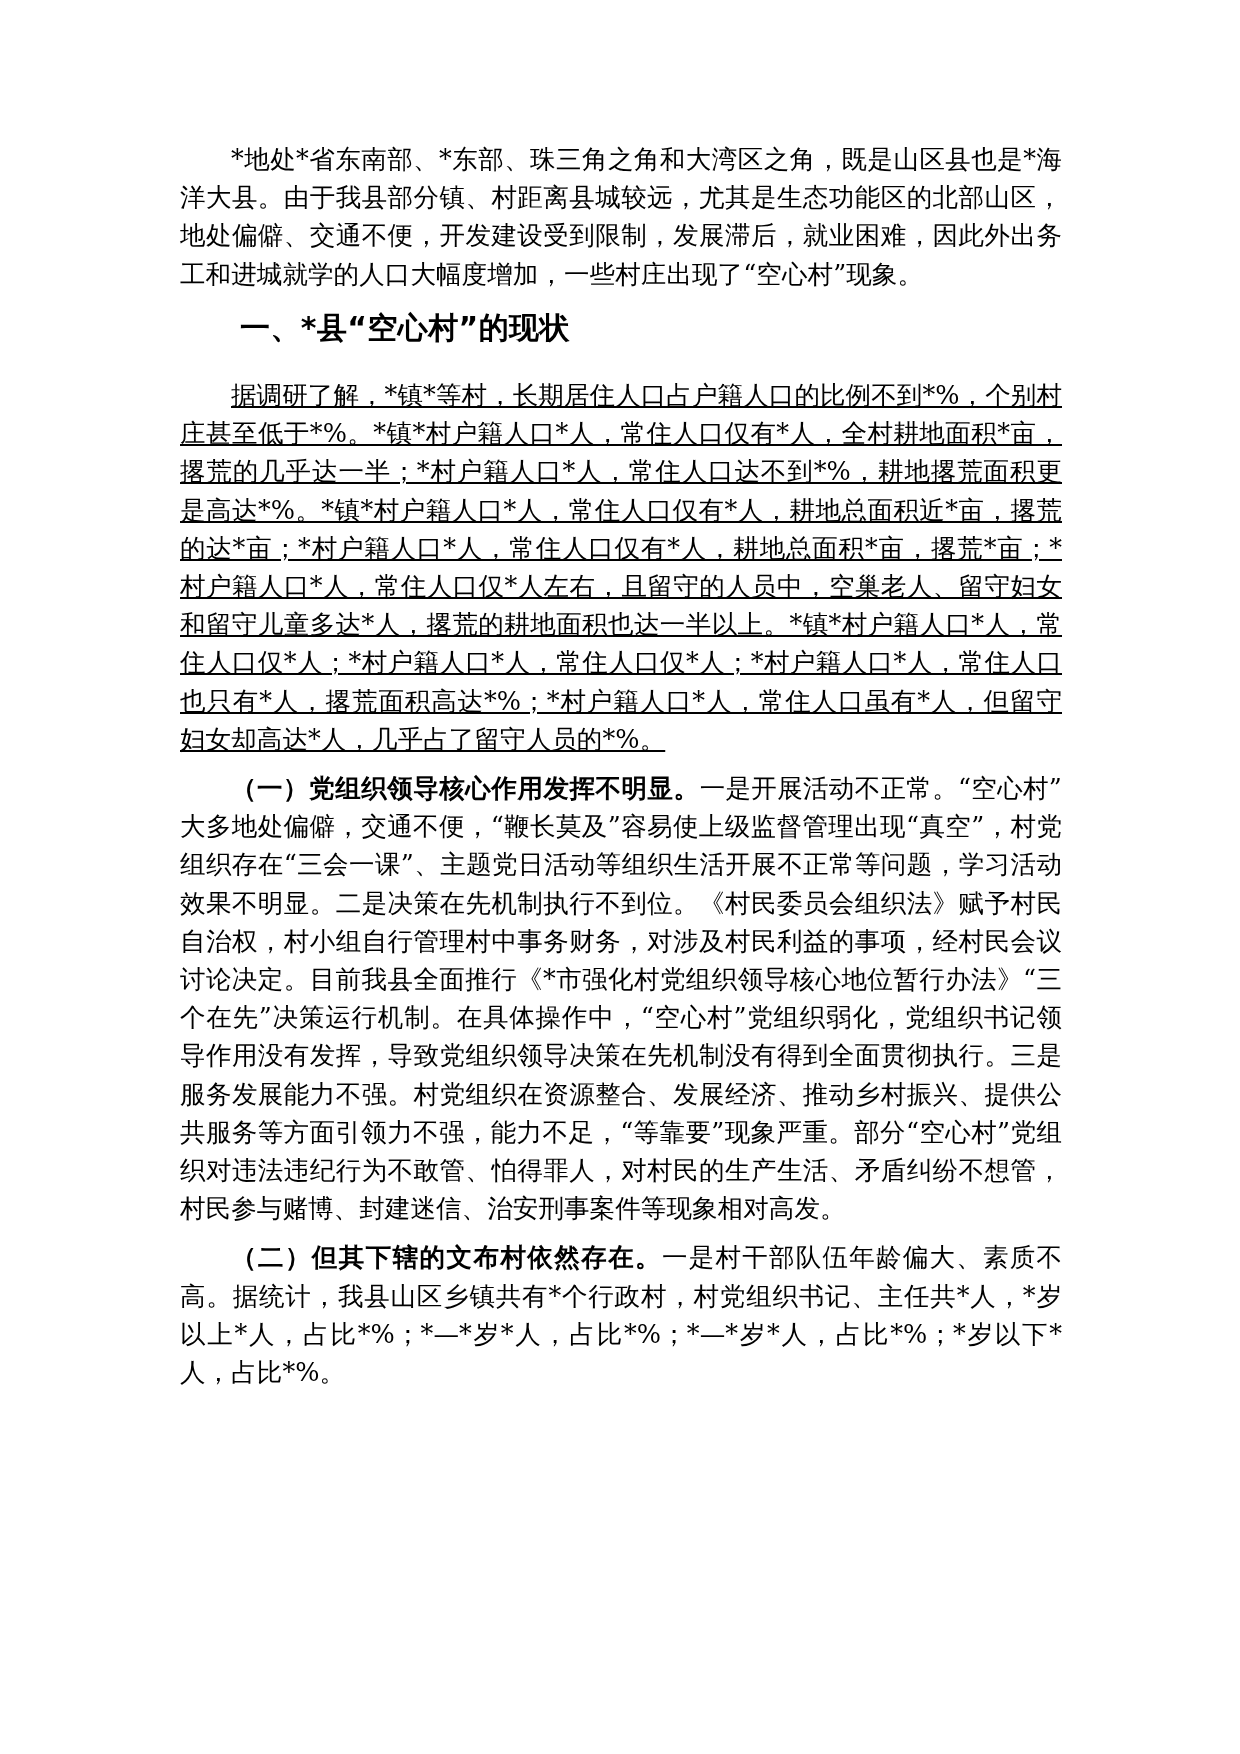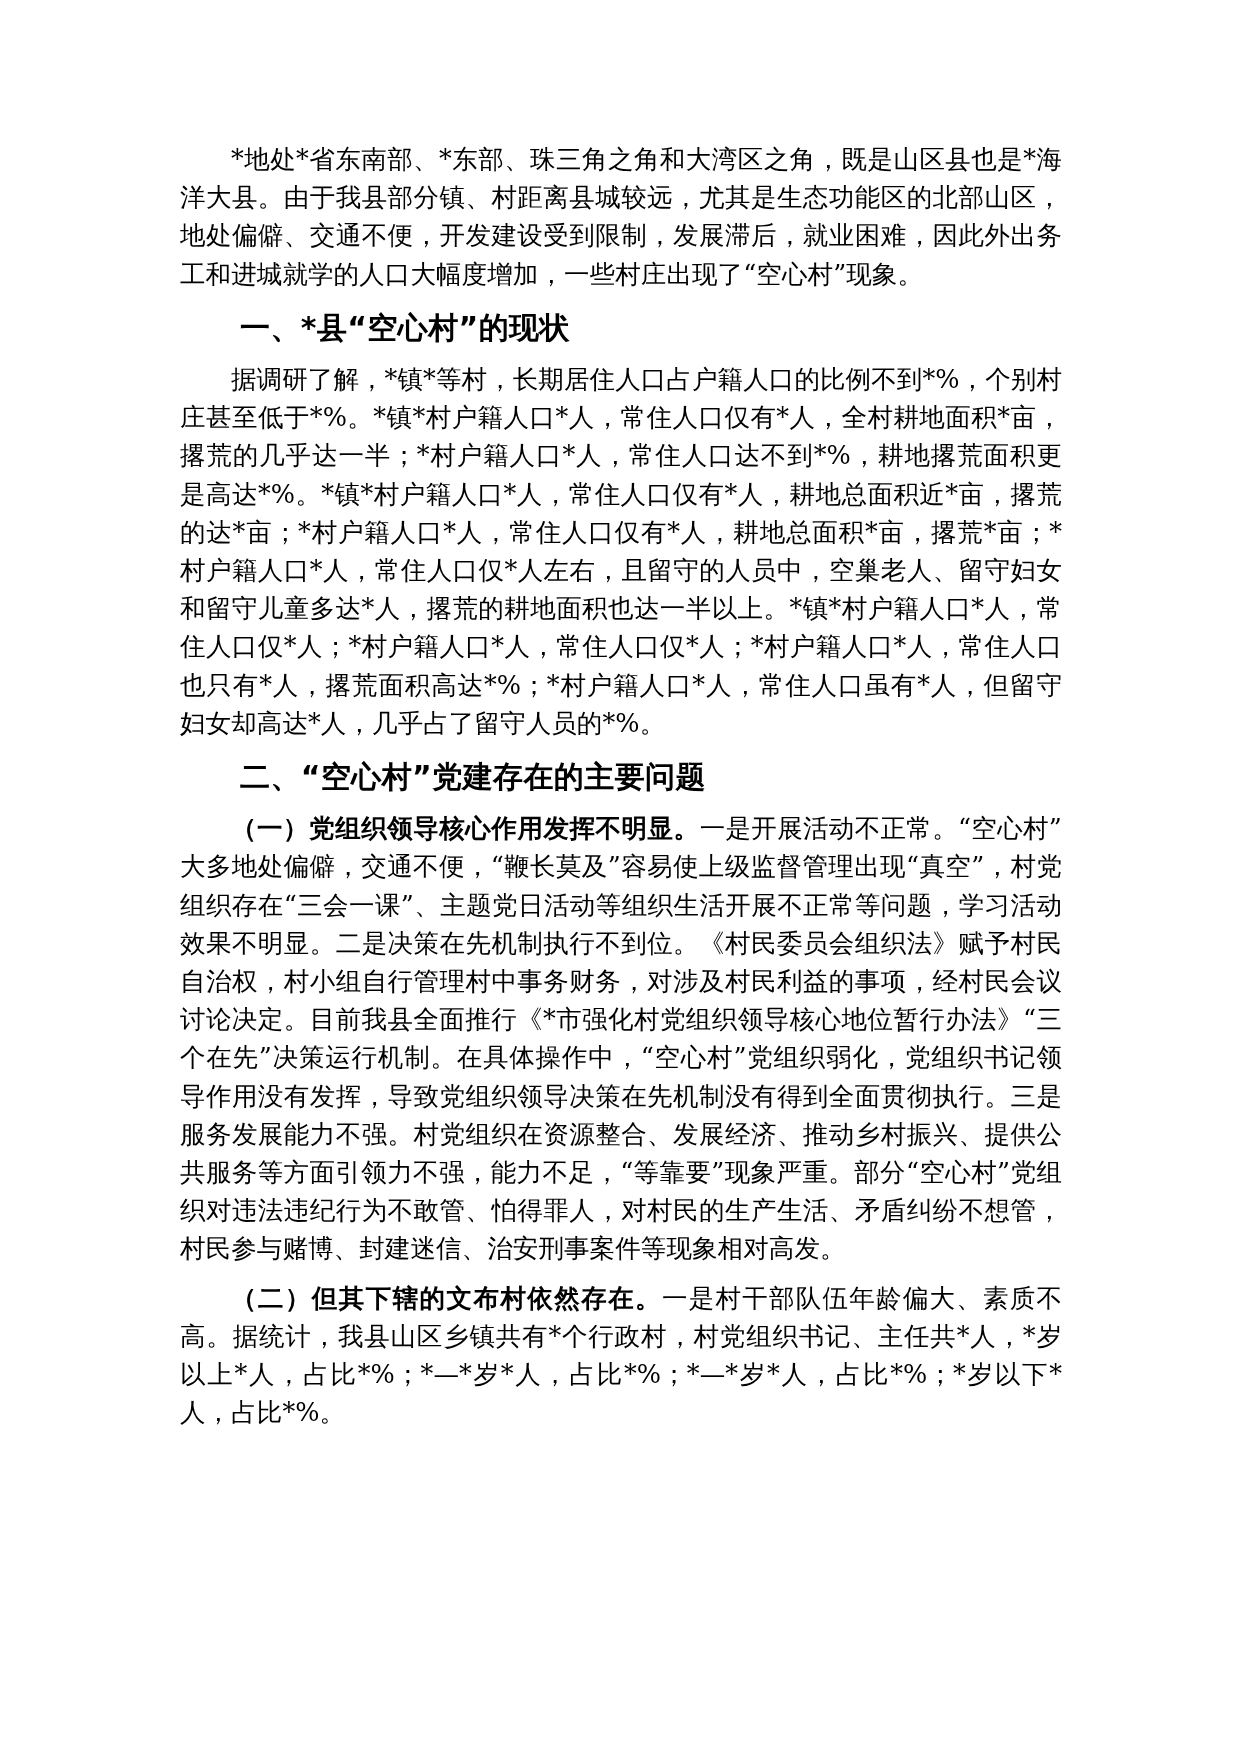--- a/index.html
+++ b/index.html
@@ -44,42 +44,42 @@
     line-height: 38.2px;
     text-indent: 2em;
     font-weight: 700;
     font-family: "DejaVu Sans", "Liberation Sans", sans-serif;
     letter-spacing: 0.4px;
   }
   p.para + p.para {
     margin-top: 11px;
   }
   p.para.after-heading {
-    margin-top: 0;
+    margin-top: 16px;
+    text-decoration: underline;
   }
   .sub-lead {
     font-weight: 700;
     font-family: "DejaVu Sans", "Liberation Sans", sans-serif;
     letter-spacing: 0.3px;
   }
 </style>
 </head>
 <body>
 
 <div class="page">
   <div class="doc-body">
 
     <p class="para">*地处*省东南部、*东部、珠三角之角和大湾区之角，既是山区县也是*海洋大县。由于我县部分镇、村距离县城较远，尤其是生态功能区的北部山区，地处偏僻、交通不便，开发建设受到限制，发展滞后，就业困难，因此外出务工和进城就学的人口大幅度增加，一些村庄出现了“空心村”现象。</p>
 
     <h2 class="section-heading">一、*县“空心村”的现状</h2>
 
     <p class="para after-heading">据调研了解，*镇*等村，长期居住人口占户籍人口的比例不到*%，个别村庄甚至低于*%。*镇*村户籍人口*人，常住人口仅有*人，全村耕地面积*亩，撂荒的几乎达一半；*村户籍人口*人，常住人口达不到*%，耕地撂荒面积更是高达*%。*镇*村户籍人口*人，常住人口仅有*人，耕地总面积近*亩，撂荒的达*亩；*村户籍人口*人，常住人口仅有*人，耕地总面积*亩，撂荒*亩；*村户籍人口*人，常住人口仅*人左右，且留守的人员中，空巢老人、留守妇女和留守儿童多达*人，撂荒的耕地面积也达一半以上。*镇*村户籍人口*人，常住人口仅*人；*村户籍人口*人，常住人口仅*人；*村户籍人口*人，常住人口也只有*人，撂荒面积高达*%；*村户籍人口*人，常住人口虽有*人，但留守妇女却高达*人，几乎占了留守人员的*%。</p>
 
 
-    <h2 class="section-heading">二、“空心村”党建存在的主要问题</h2>
 
 
     <p class="para"><span class="sub-lead">（一）党组织领导核心作用发挥不明显。</span><span>一是开展活动不正常。“空心村”大多地处偏僻，交通不便，“鞭长莫及”容易使上级监督管理出现“真空”，村党组织存在“三会一课”、主题党日活动等组织生活开展不正常等问题，学习活动效果不明显。二是决策在先机制执行不到位。《村民委员会组织法》赋予村民自治权，村小组自行管理村中事务财务，对涉及村民利益的事项，经村民会议讨论决定。目前我县全面推行《*市强化村党组织领导核心地位暂行办法》“三个在先”决策运行机制。在具体操作中，“空心村”党组织弱化，党组织书记领导作用没有发挥，导致党组织领导决策在先机制没有得到全面贯彻执行。三是服务发展能力不强。村党组织在资源整合、发展经济、推动乡村振兴、提供公共服务等方面引领力不强，能力不足，“等靠要”现象严重。部分“空心村”党组织对违法违纪行为不敢管、怕得罪人，对村民的生产生活、矛盾纠纷不想管，村民参与赌博、封建迷信、治安刑事案件等现象相对高发。</span></p>
 
     <p class="para"><span class="sub-lead">（二）但其下辖的文布村依然存在。</span><span>一是村干部队伍年龄偏大、素质不高。据统计，我县山区乡镇共有*个行政村，村党组织书记、主任共*人，*岁以上*人，占比*%；*—*岁*人，占比*%；*—*岁*人，占比*%；*岁以下*人，占比*%。</span></p>
 
   </div>
 </div>
 
 </body></html>

